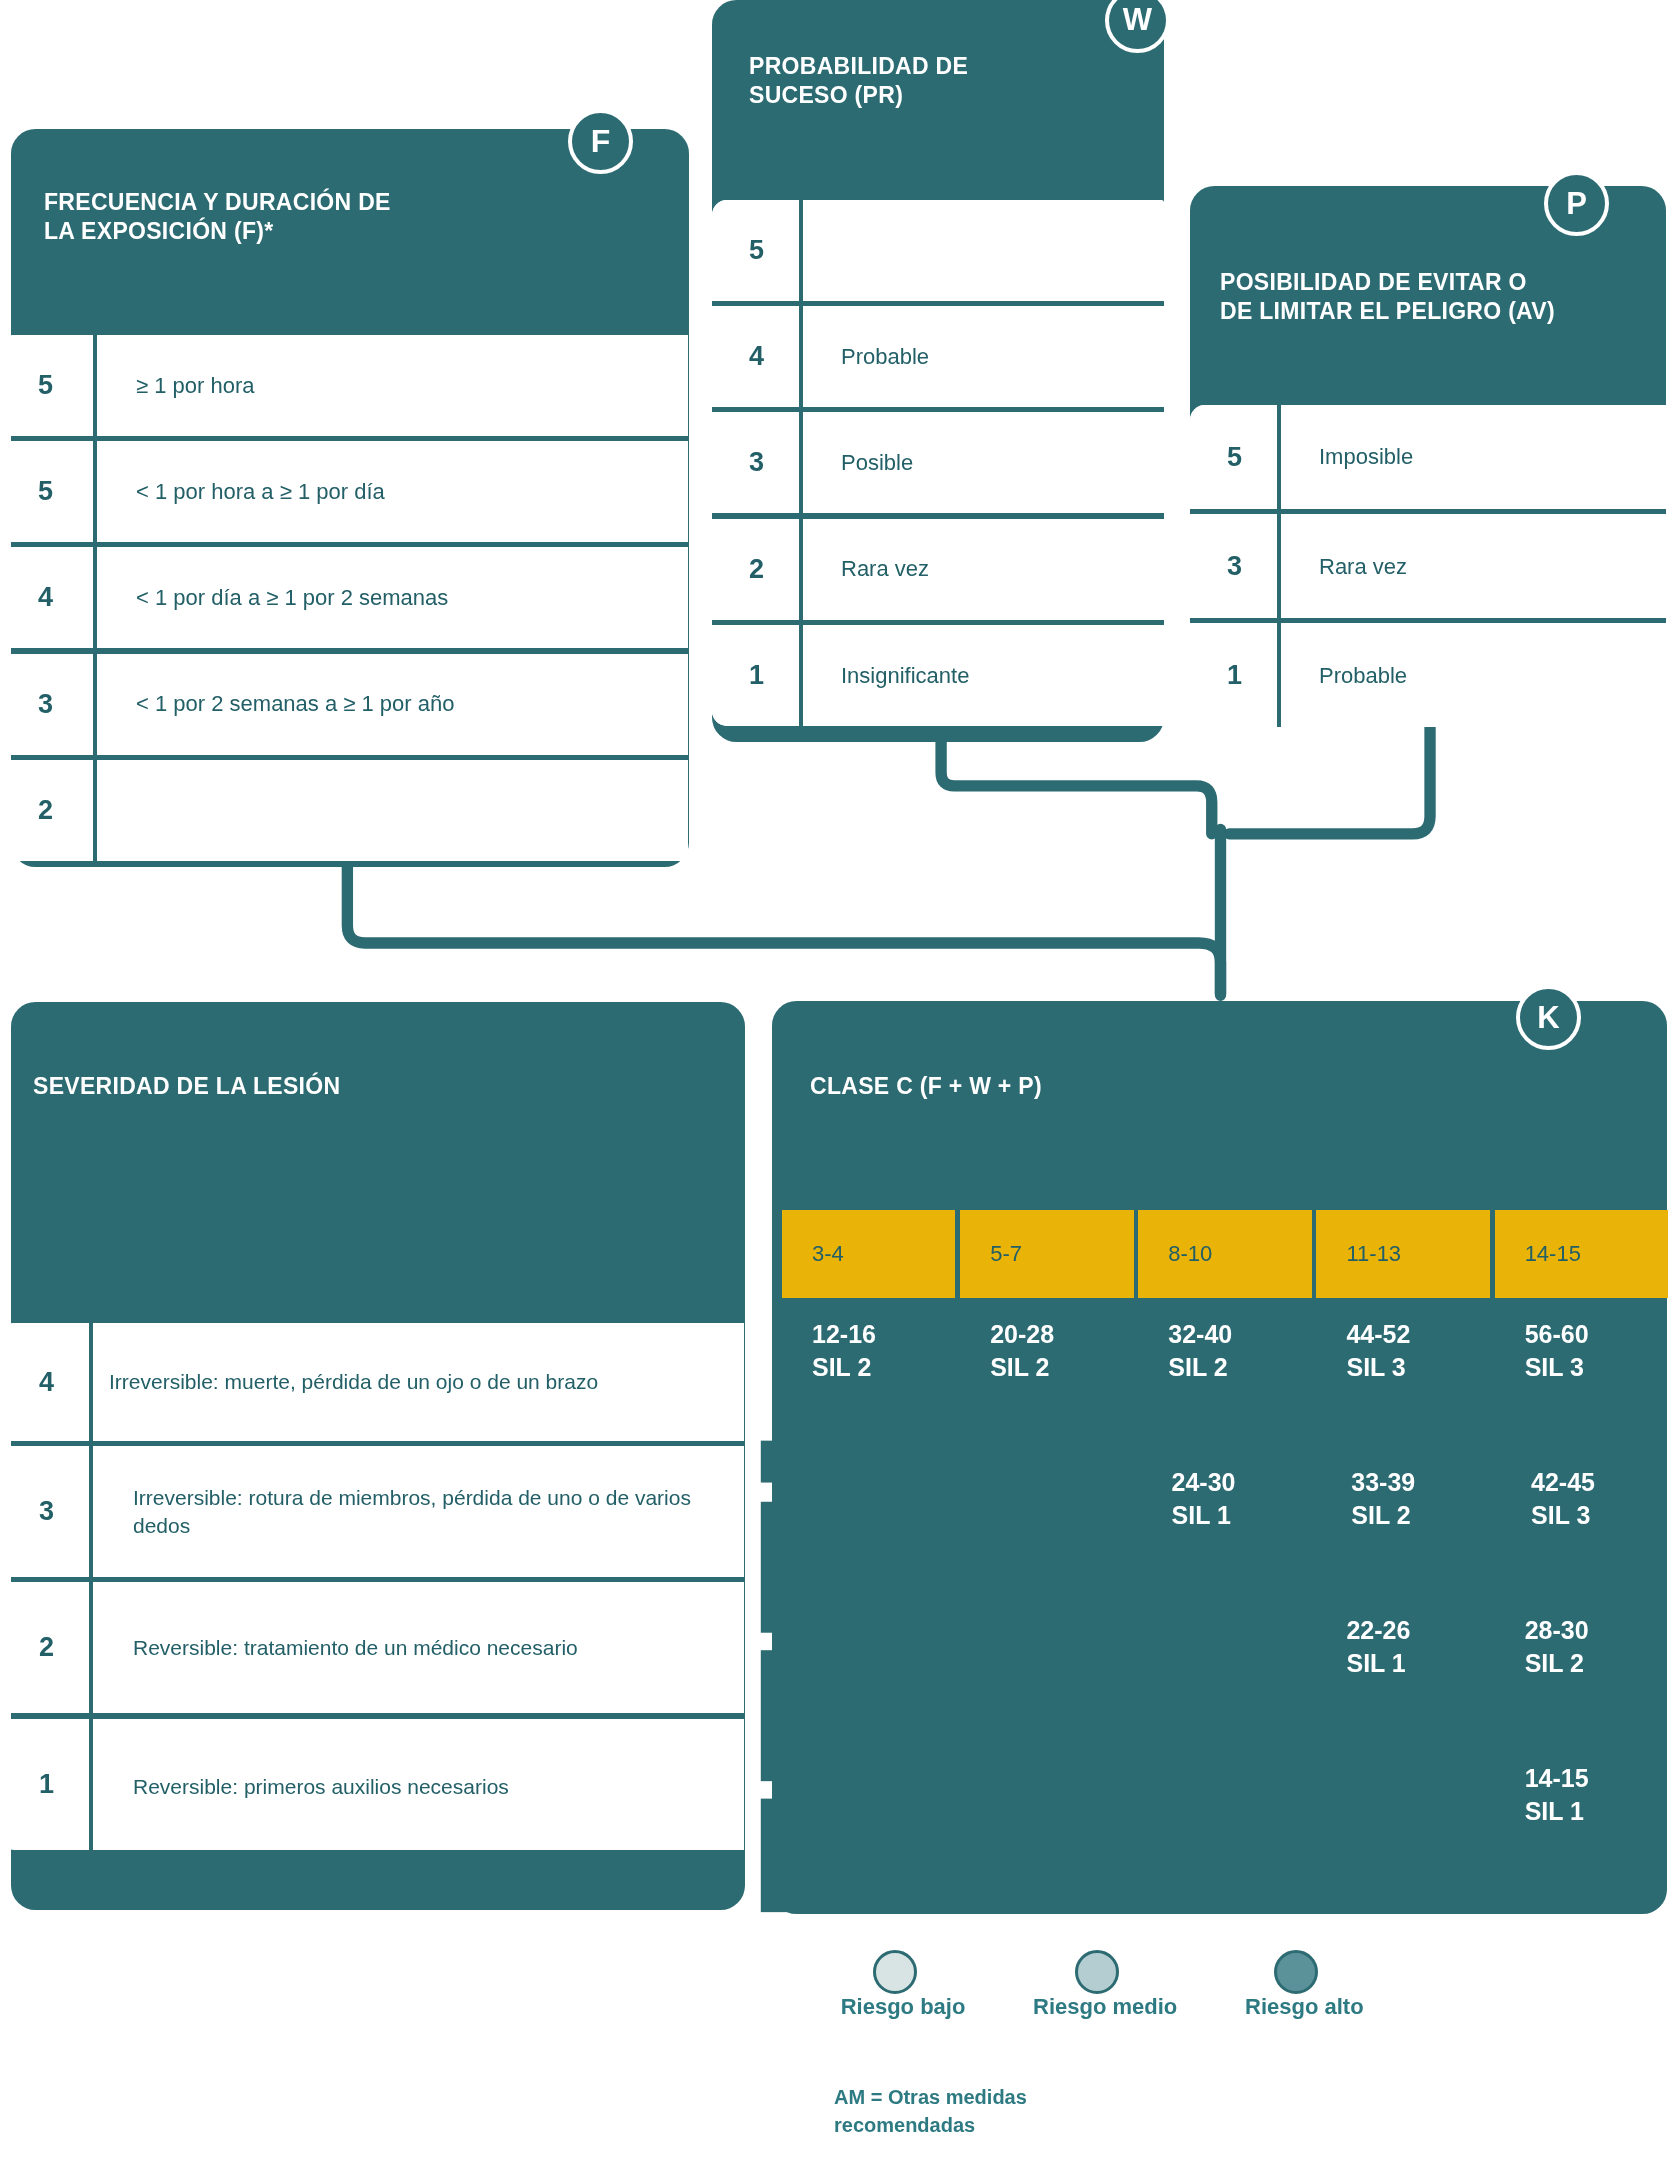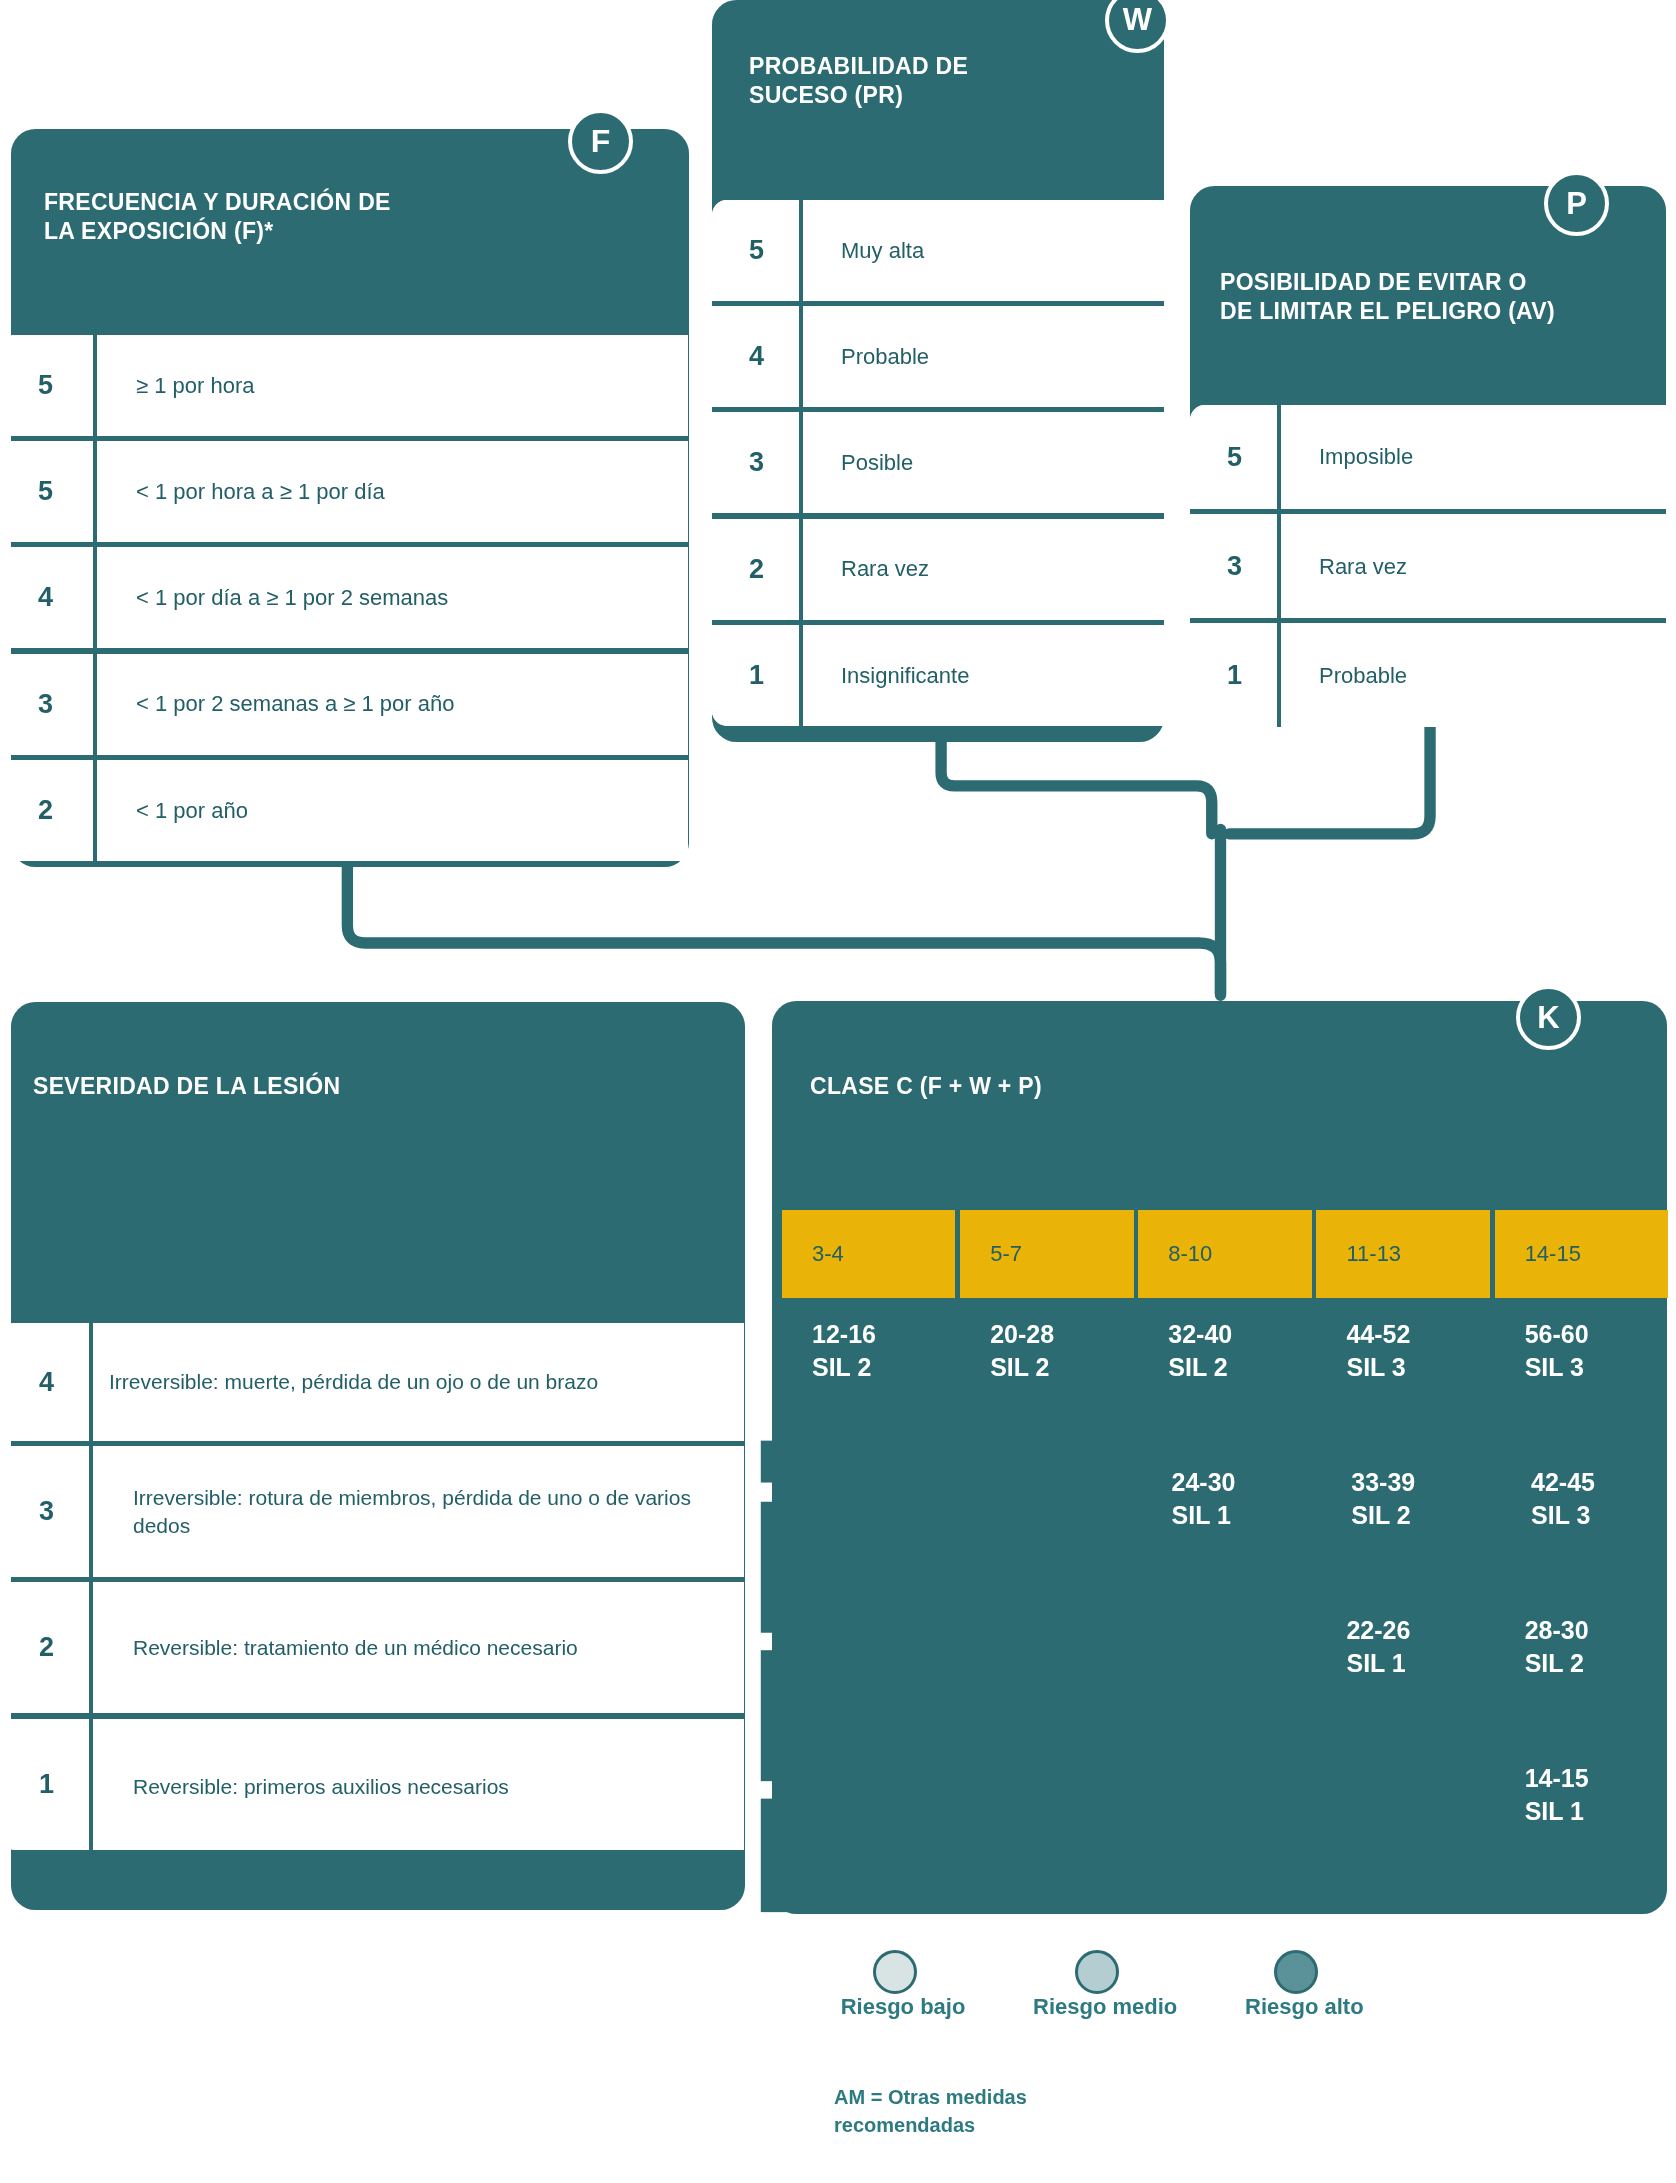--- a/index.html
+++ b/index.html
@@ -156,37 +156,35 @@
     <div class="row" style="height:101px;">
       <div class="cell-num" style="width:97px; font-size:27px; padding-left:38px;">4</div>
       <div class="cell-txt" style="font-size:22px; padding:0 24.5px 0 39px;">&lt; 1 por día a ≥ 1 por 2 semanas</div>
     </div>
     <div class="row" style="height:101px;">
       <div class="cell-num" style="width:97px; font-size:27px; padding-left:38px;">3</div>
       <div class="cell-txt" style="font-size:22px; padding:0 24.5px 0 39px;">&lt; 1 por 2 semanas a ≥ 1 por año</div>
     </div>
     <div class="row" style="height:101px;">
       <div class="cell-num" style="width:97px; font-size:27px; padding-left:38px;">2</div>
-      <div class="cell-txt" style="font-size:22px; padding:0 24.5px 0 39px;">&lt; 1 por año</div>
     </div>
   </div>
 
   <div class="panel" style="left:712px; top:0px; width:452px; height:742px;"></div>
 
   <div class="panel-title" style="left:749px; top:52px; width:349px; font-size:23px; z-index:5;">PROBABILIDAD DE
 SUCESO (PR)</div>
 
   <div class="badge" style="left:1105px; top:-12.2px; width:65px; height:65px; font-size:31px;">
     <span>W</span>
   </div>
 
   <div class="tbl" style="left:712px; top:200px; width:452px;">
     <div class="row" style="height:101px;">
       <div class="cell-num" style="width:91px; font-size:27px; padding-left:37px;">5</div>
-      <div class="cell-txt" style="font-size:22px; padding:0 17.5px 0 38px;">Muy alta</div>
     </div>
     <div class="row" style="height:101px;">
       <div class="cell-num" style="width:91px; font-size:27px; padding-left:37px;">4</div>
       <div class="cell-txt" style="font-size:22px; padding:0 17.5px 0 38px;">Probable</div>
     </div>
     <div class="row" style="height:101px;">
       <div class="cell-num" style="width:91px; font-size:27px; padding-left:37px;">3</div>
       <div class="cell-txt" style="font-size:22px; padding:0 17.5px 0 38px;">Posible</div>
     </div>
     <div class="row" style="height:101px;">

